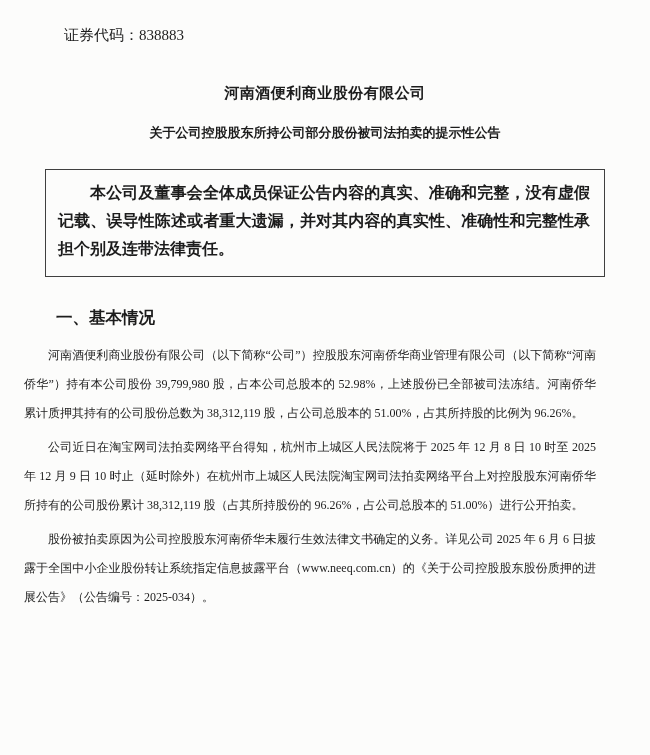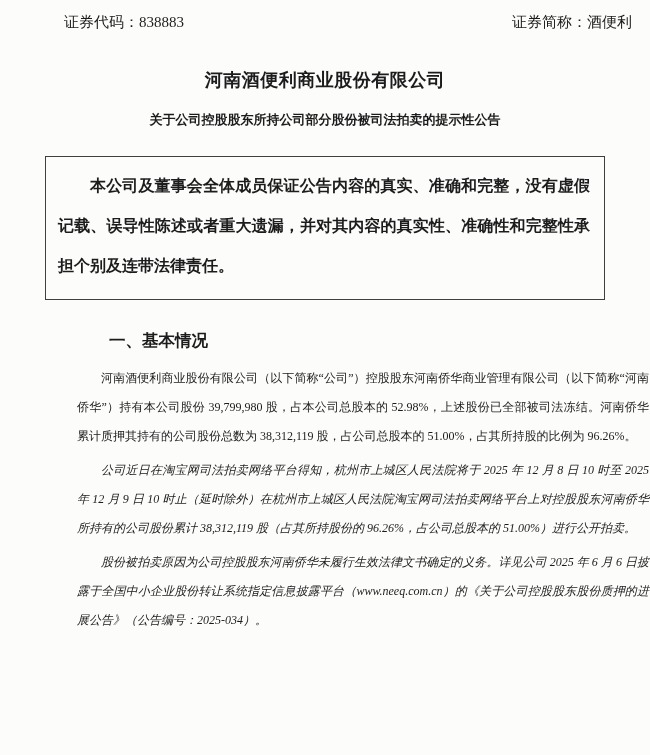--- a/index.html
+++ b/index.html
@@ -8,81 +8,80 @@
     width:650px;height:755px;
     background:#fcfcfb;
     overflow:hidden;
     font-family:"Liberation Serif","DejaVu Serif",serif;
     color:#1c1c1c;
     box-sizing:border-box;
   }
   .header-row{
     display:flex;
     justify-content:space-between;
-    padding:13px 18px 0 64px;
+    padding:26px 18px 0 64px;
     font-size:15px;
     line-height:19px;
     white-space:nowrap;
   }
   .doc-title{
     text-align:center;
     font-weight:700;
     margin:37px 20px 0 20px;
-    font-size:18px;
+    font-size:15px;
     line-height:22px;
     letter-spacing:0.5px;
   }
   .doc-subtitle{
     text-align:center;
     font-weight:700;
     margin:17px 10px 0 10px;
     font-size:13px;
     line-height:24px;
   }
   .disclaimer-box{
     margin:24px 0 0 45px;
     width:560px;
     box-sizing:border-box;
     border:1.5px solid #3f3f3f;
     padding:9px 14px 13px 12px;
     font-weight:700;
     font-size:16px;
-    line-height:40px;
+    line-height:28px;
     text-indent:2em;
     text-align:justify;
     text-justify:inter-ideograph;
   }
   .content{
-    margin:0 25px 0 77px;
+    margin:0 25px 0 24px;
     width:572px;
   }
   .section-heading{
     margin:29px 0 0 32px;
     font-weight:700;
     font-size:16.5px;
     line-height:24px;
   }
   .para{
     margin:11px 0 0 0;
     font-size:12px;
     line-height:29px;
     text-indent:2em;
     text-align:justify;
     text-justify:inter-ideograph;
   }
-  .para + .para{margin-top:5px;font-style:italic;}
+  .para + .para{margin-top:5px;}
 </style>
 </head>
 <body>
 
 <div class="page">
 
   <div class="header-row">
     <span>证券代码：838883</span>
-    <span>证券简称：酒便利</span>
   </div>
 
   <div class="doc-title">河南酒便利商业股份有限公司</div>
 
   <div class="doc-subtitle">关于公司控股股东所持公司部分股份被司法拍卖的提示性公告</div>
 
   <div class="disclaimer-box">
     <span>本公司及董事会全体成员保证公告内容的真实、准确和完整，没有虚假记载、误导性陈述或者重大遗漏，并对其内容的真实性、准确性和完整性承担个别及连带法律责任。</span>
   </div>
 

